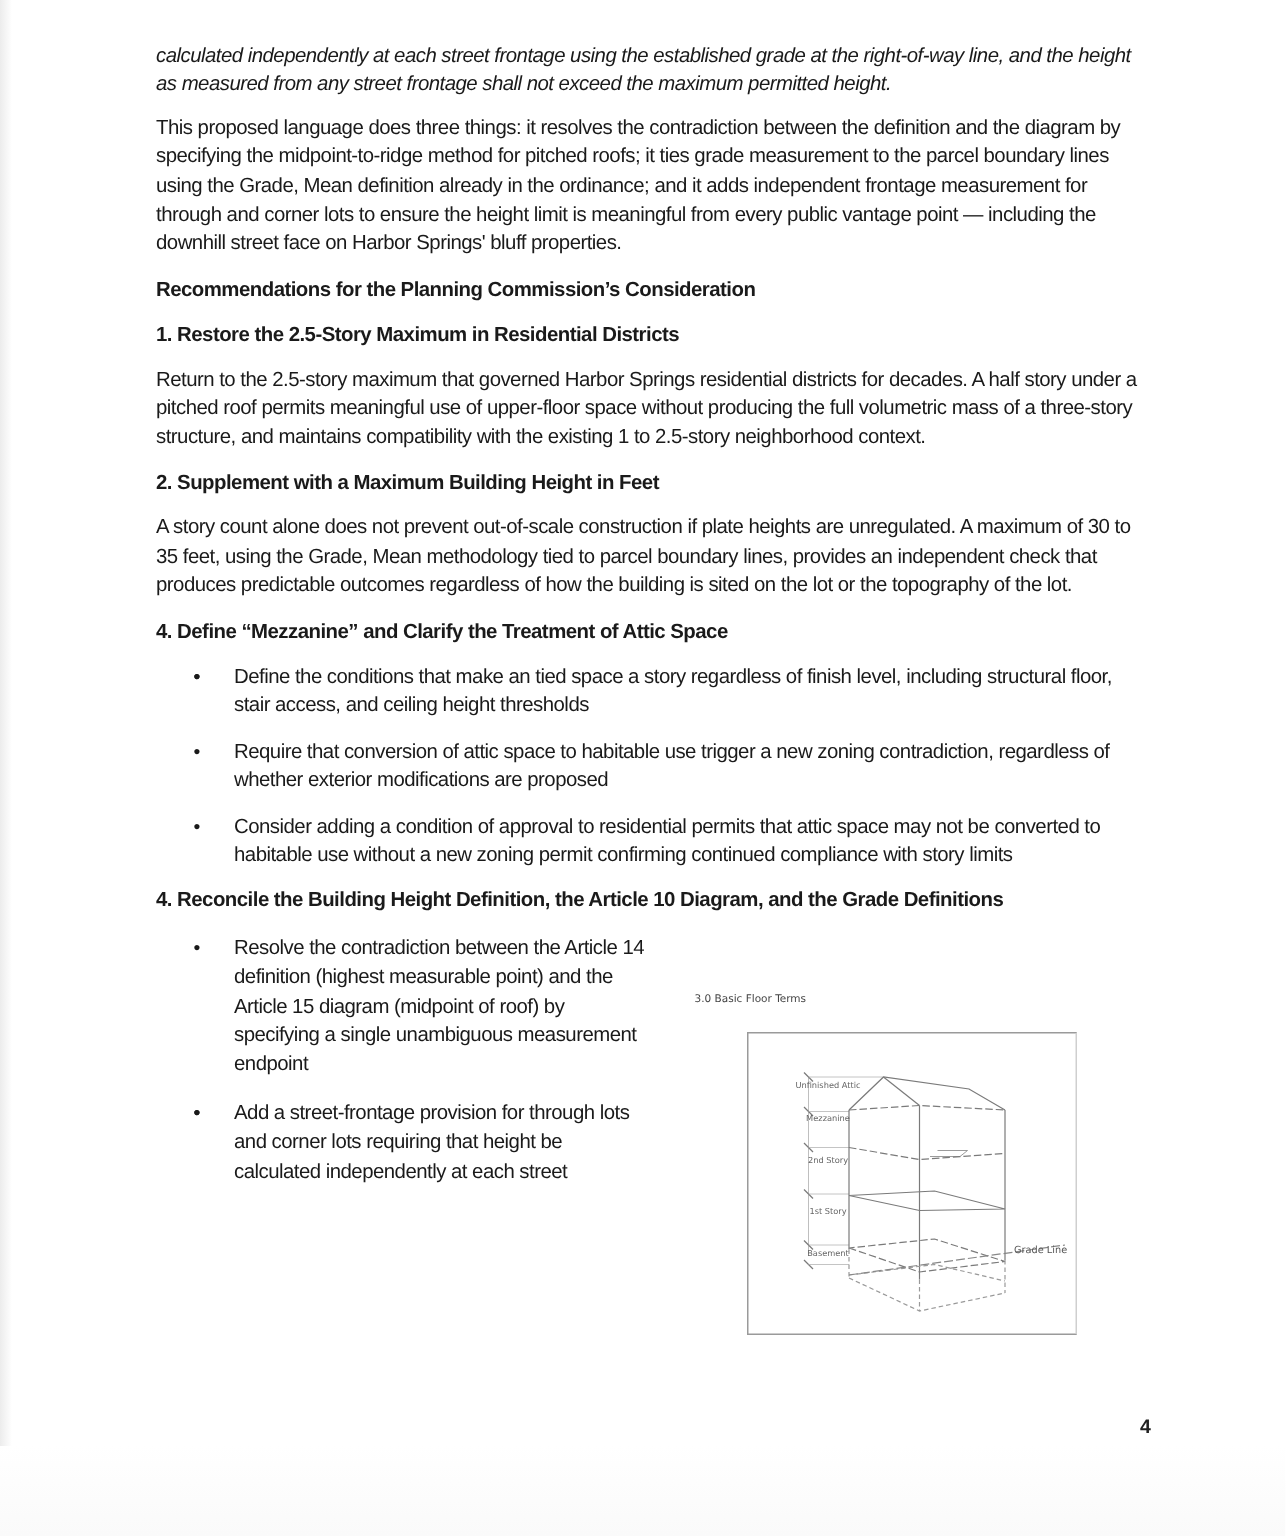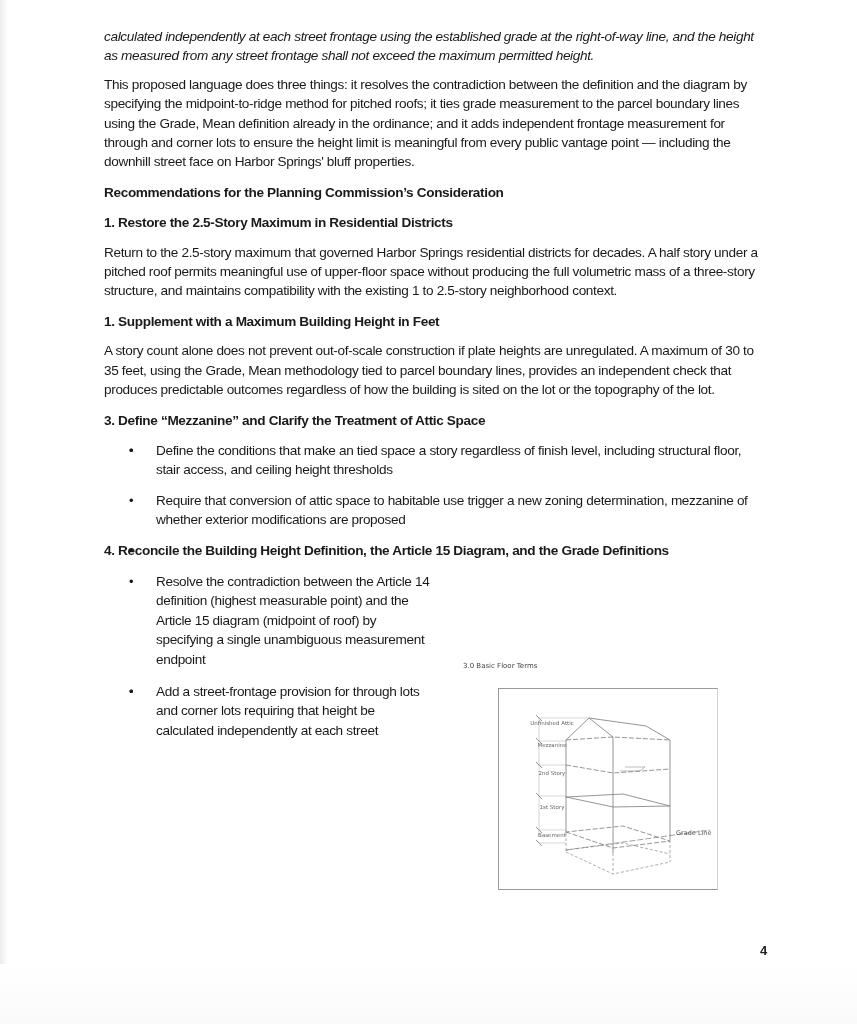--- a/index.html
+++ b/index.html
@@ -59,32 +59,32 @@
 
 <div class="page">
   <p class="italic">calculated independently at each street frontage using the established grade at the right-of-way line, and the height as measured from any street frontage shall not exceed the maximum permitted height.</p>
   <p class="para">This proposed language does three things: it resolves the contradiction between the definition and the diagram by specifying the midpoint-to-ridge method for pitched roofs; it ties grade measurement to the parcel boundary lines using the Grade, Mean definition already in the ordinance; and it adds independent frontage measurement for through and corner lots to ensure the height limit is meaningful from every public vantage point — including the downhill street face on Harbor Springs' bluff properties.</p>
 
   <p class="heading">Recommendations for the Planning Commission’s Consideration</p>
 
   <p class="heading">1. Restore the 2.5-Story Maximum in Residential Districts</p>
   <p class="para">Return to the 2.5-story maximum that governed Harbor Springs residential districts for decades. A half story under a pitched roof permits meaningful use of upper-floor space without producing the full volumetric mass of a three-story structure, and maintains compatibility with the existing 1 to 2.5-story neighborhood context.</p>
 
-  <p class="heading">1. Supplement with a Maximum Building Height in Feet</p>
+  <p class="heading">2. Supplement with a Maximum Building Height in Feet</p>
   <p class="para">A story count alone does not prevent out-of-scale construction if plate heights are unregulated. A maximum of 30 to 35 feet, using the Grade, Mean methodology tied to parcel boundary lines, provides an independent check that produces predictable outcomes regardless of how the building is sited on the lot or the topography of the lot.</p>
 
-  <p class="heading">3. Define “Mezzanine” and Clarify the Treatment of Attic Space</p>
+  <p class="heading">4. Define “Mezzanine” and Clarify the Treatment of Attic Space</p>
   <ul class="bullets">
     <li><span class="dot">•</span></li>
     <li><span class="dot">•</span><span>Define the conditions that make an tied space a story regardless of finish level, including structural floor, stair access, and ceiling height thresholds</span></li>
-    <li><span class="dot">•</span><span>Require that conversion of attic space to habitable use trigger a new zoning determination, mezzanine of whether exterior modifications are proposed</span></li>
-    <li><span class="dot">•</span></li>
+    <li><span class="dot">•</span><span>Require that conversion of attic space to habitable use trigger a new zoning contradiction, regardless of whether exterior modifications are proposed</span></li>
+    <li><span class="dot">•</span><span>Consider adding a condition of approval to residential permits that attic space may not be converted to habitable use without a new zoning permit confirming continued compliance with story limits</span></li>
   </ul>
 
-  <p class="heading" style="margin-top:0 !important">4. Reconcile the Building Height Definition, the Article 15 Diagram, and the Grade Definitions</p>
+  <p class="heading" style="margin-top:0 !important">4. Reconcile the Building Height Definition, the Article 10 Diagram, and the Grade Definitions</p>
   <div class="split">
     <div class="left">
       <ul class="bullets" style="margin-top:6px">
         <li><span class="dot">•</span><span>Resolve the contradiction between the Article 14 definition (highest measurable point) and the Article 15 diagram (midpoint of roof) by specifying a single unambiguous measurement endpoint</span></li>
         <li><span class="dot">•</span></li>
         <li><span class="dot">•</span><span>Add a street-frontage provision for through lots and corner lots requiring that height be calculated independently at each street</span></li>
       </ul>
     </div>
   </div>
 </div>

